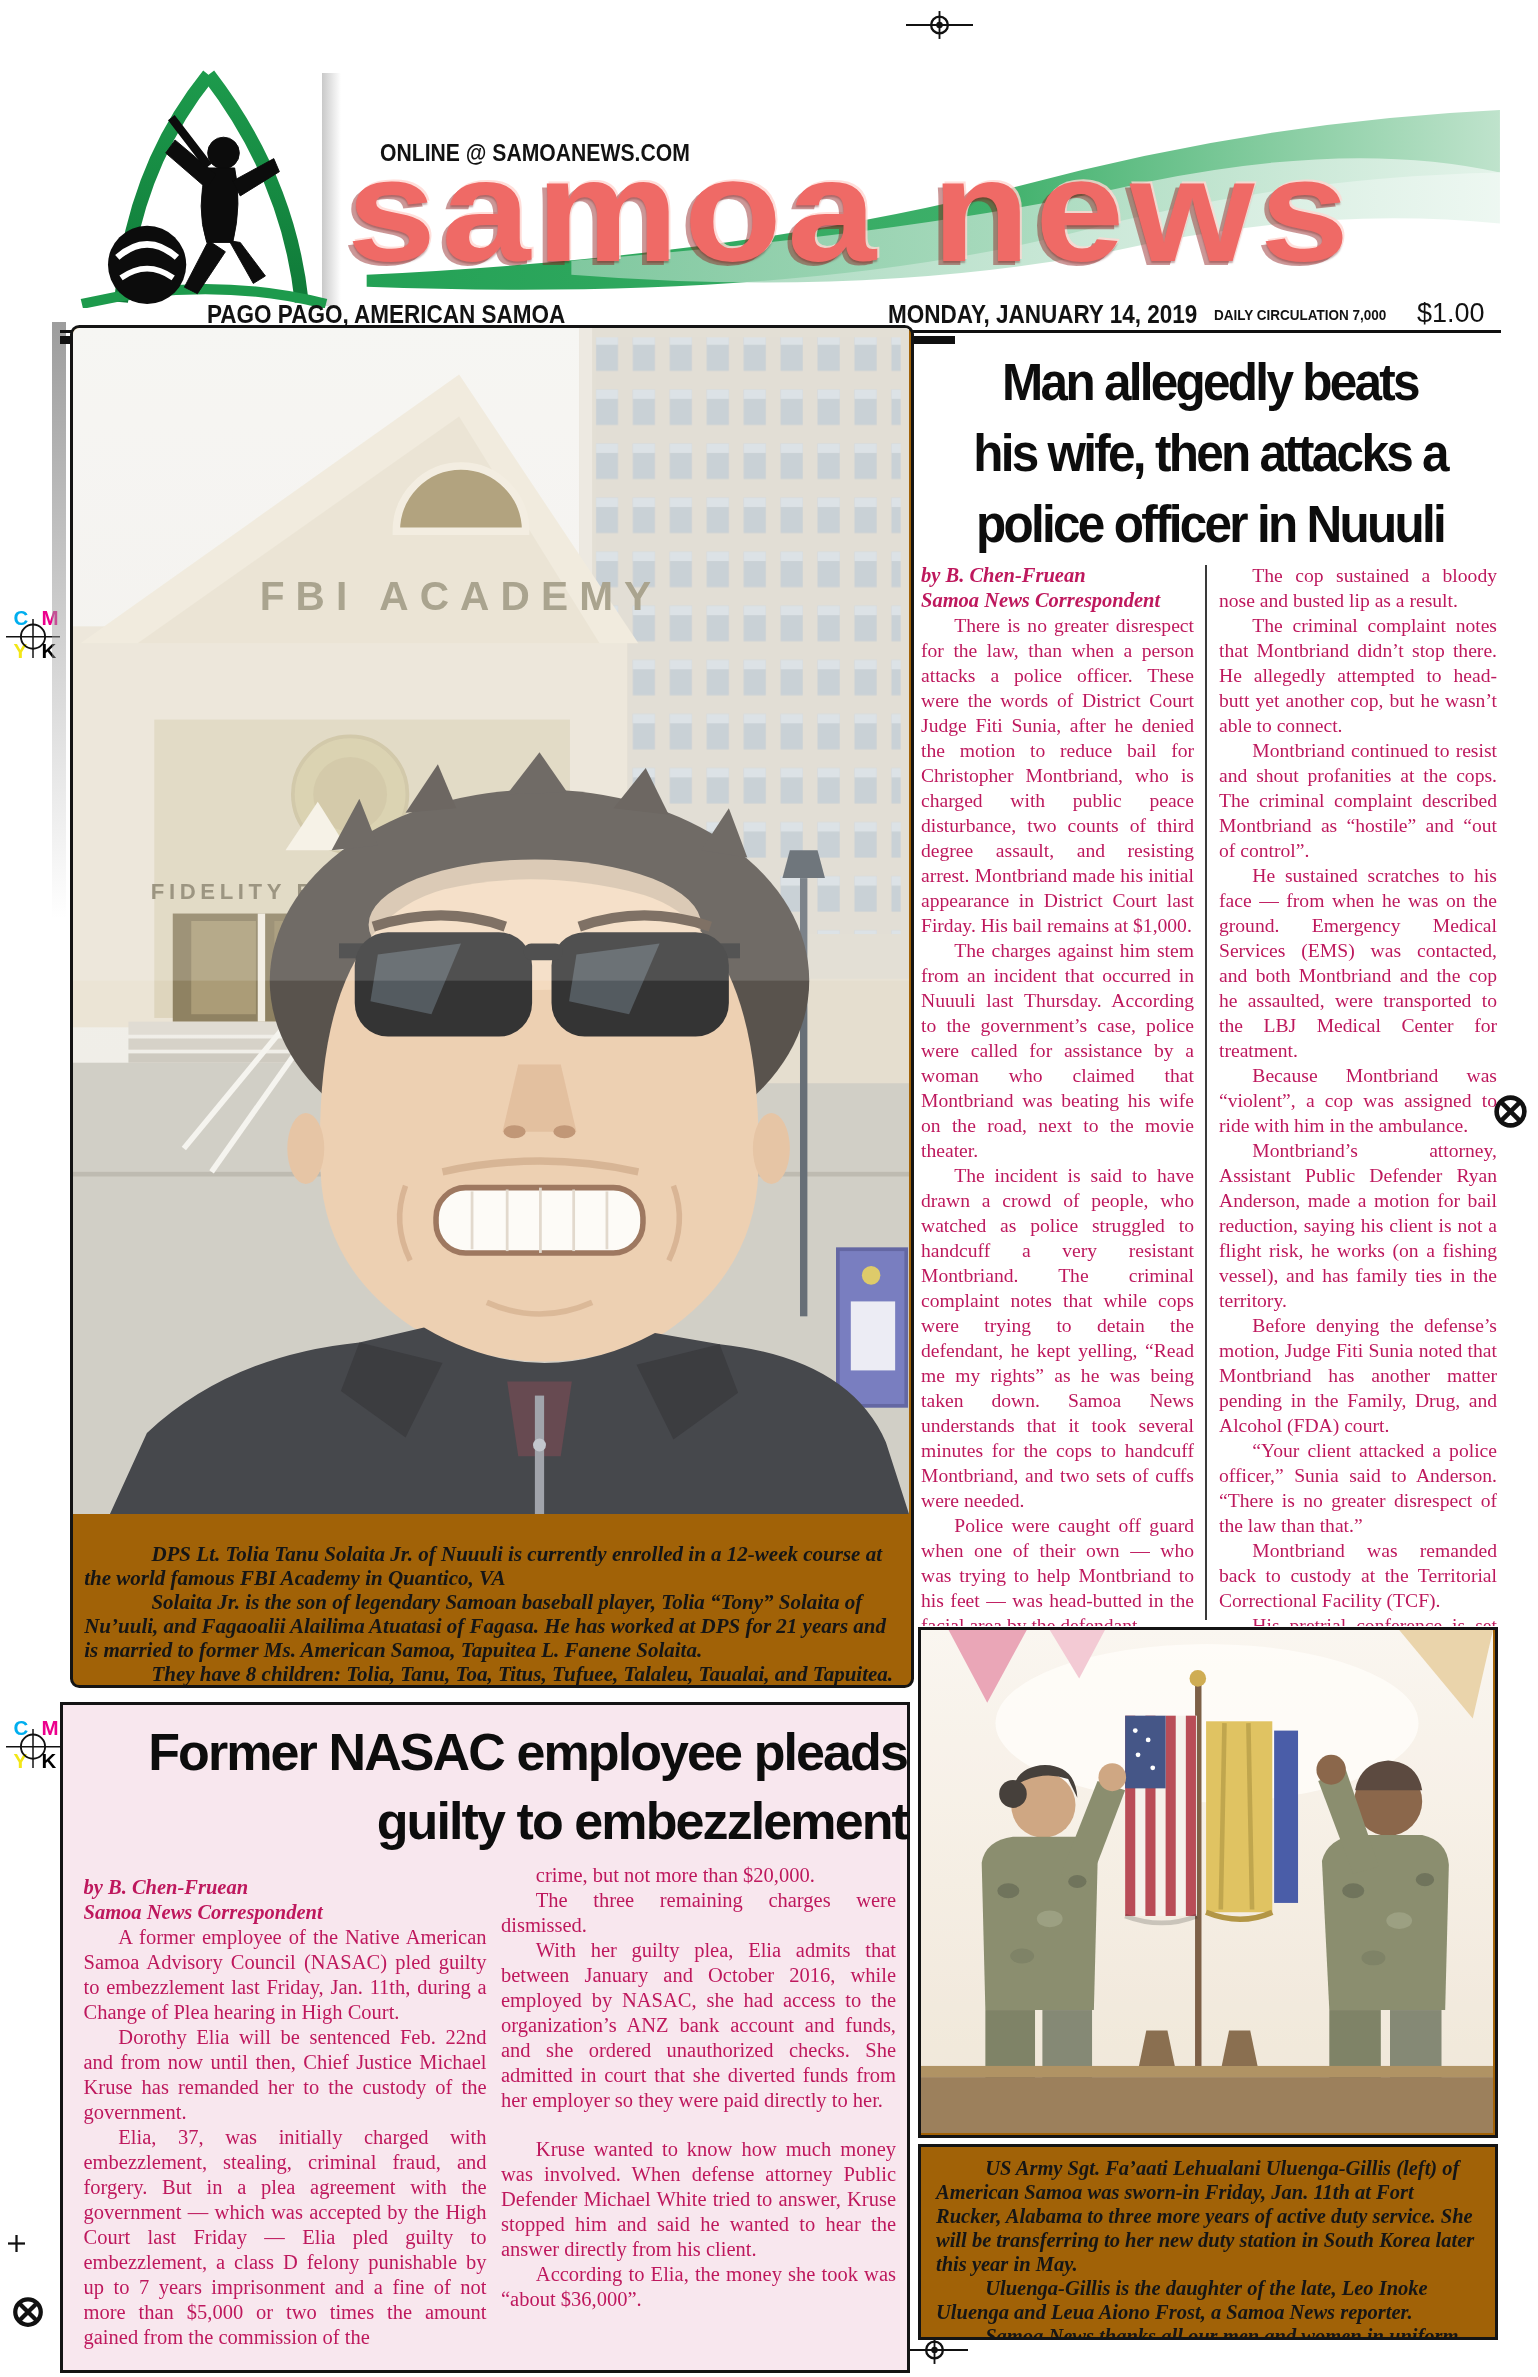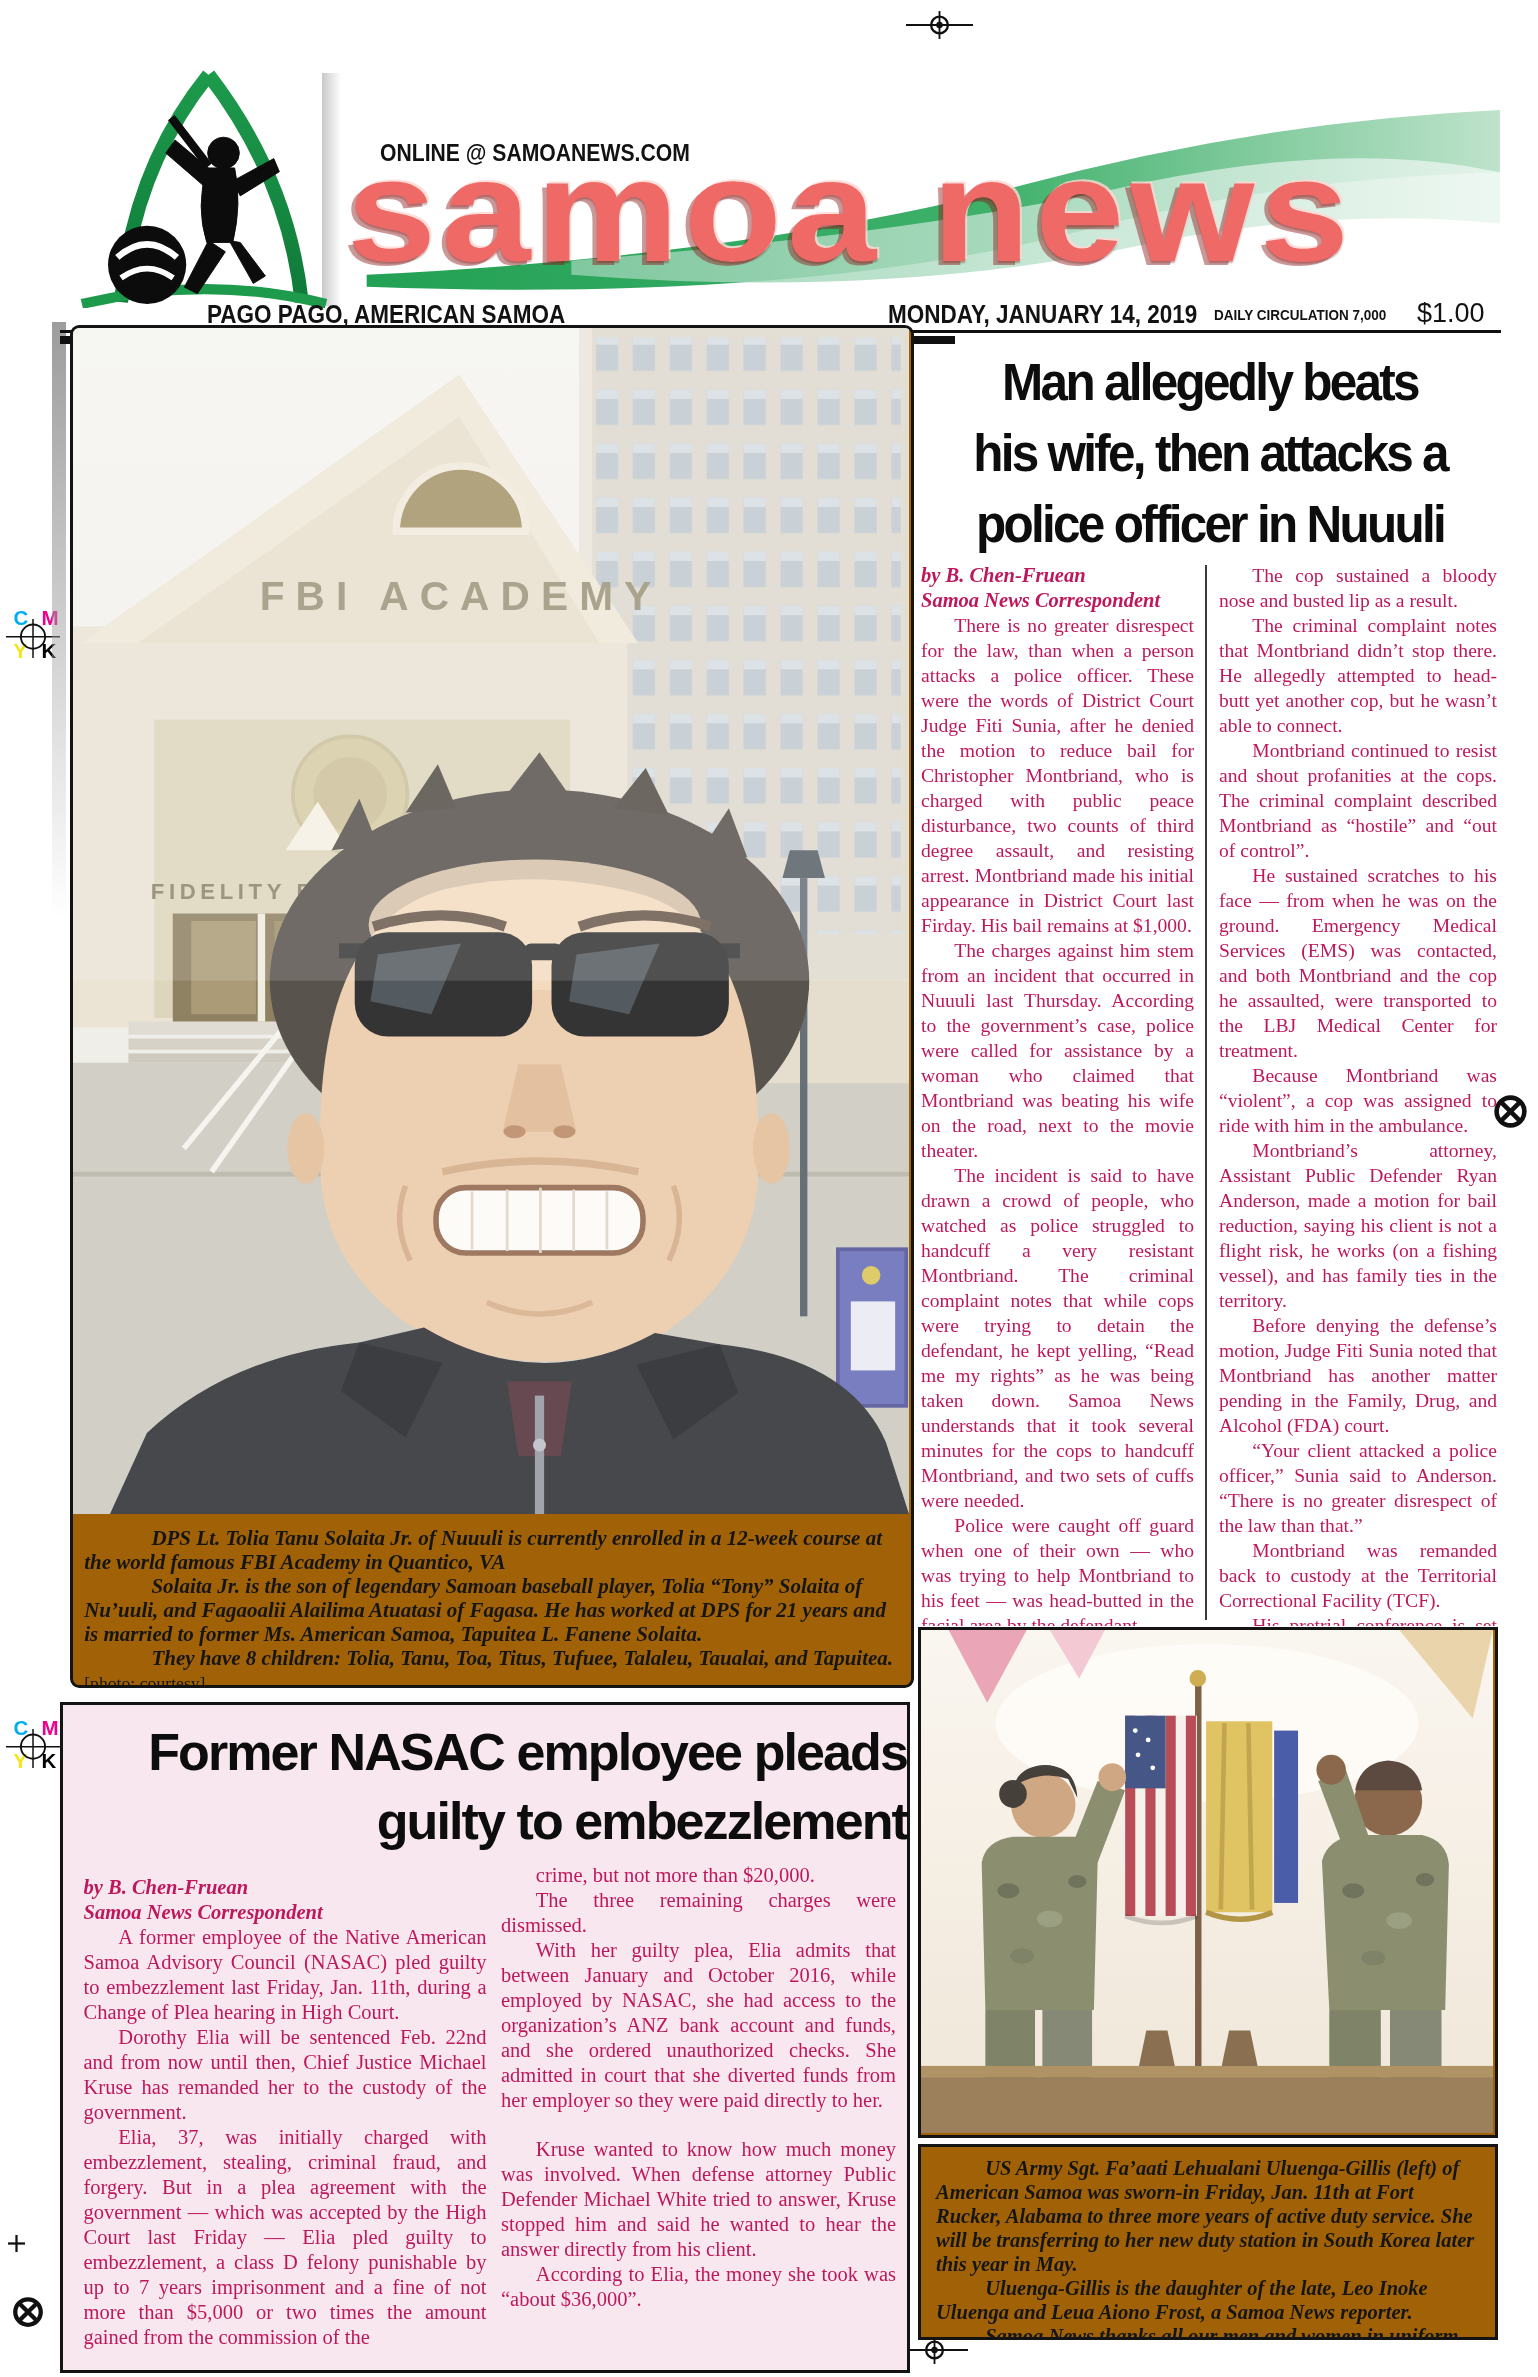--- a/index.html
+++ b/index.html
@@ -272,21 +272,21 @@
         <polygon points="310,1088 400,1110 360,1190 290,1140" fill="#17181c"></polygon>
         <polygon points="700,1090 610,1112 650,1192 720,1142" fill="#17181c"></polygon>
         <polygon points="470,1130 540,1130 528,1210 482,1210" fill="#4a2830"></polygon>
         <rect x="500" y="1145" width="10" height="127" fill="#8f939b"></rect>
         <circle cx="505" cy="1198" r="7" fill="#b8bcc4"></circle>
       </g>
     </g>
     <rect width="905" height="1272" fill="#ffffff" opacity="0.16"></rect>
     <rect width="905" height="700" fill="#ffffff" opacity="0.14"></rect>
   </svg>
-  <div class="caption" style="padding:7.5px 15px 3.7px 11.2px;">
+  <div class="caption" style="padding:7.5px 15px 3.7px 11.2px;margin-top:16px;">
     <p>DPS Lt. Tolia Tanu Solaita Jr. of Nuuuli is currently enrolled in a 12-week course at the world famous FBI Academy in Quantico, VA</p>
     <p>Solaita Jr. is the son of legendary Samoan baseball player, Tolia “Tony” Solaita of Nu’uuli, and Fagaoalii Alailima Atuatasi of Fagasa. He has worked at DPS for 21 years and is married to former Ms. American Samoa, Tapuitea L. Fanene Solaita.</p>
     <p>They have 8 children: Tolia, Tanu, Toa, Titus, Tufuee, Talaleu, Taualai, and Tapuitea.</p>
     <div class="credit">[photo: courtesy]</div>
   </div>
 </div>
 
 <div class="abs headline hl-main" style="left:921px;top:347px;width:578px;">
   <span class="hl-line">Man allegedly beats</span>
   <span class="hl-line">his wife, then attacks a</span>

